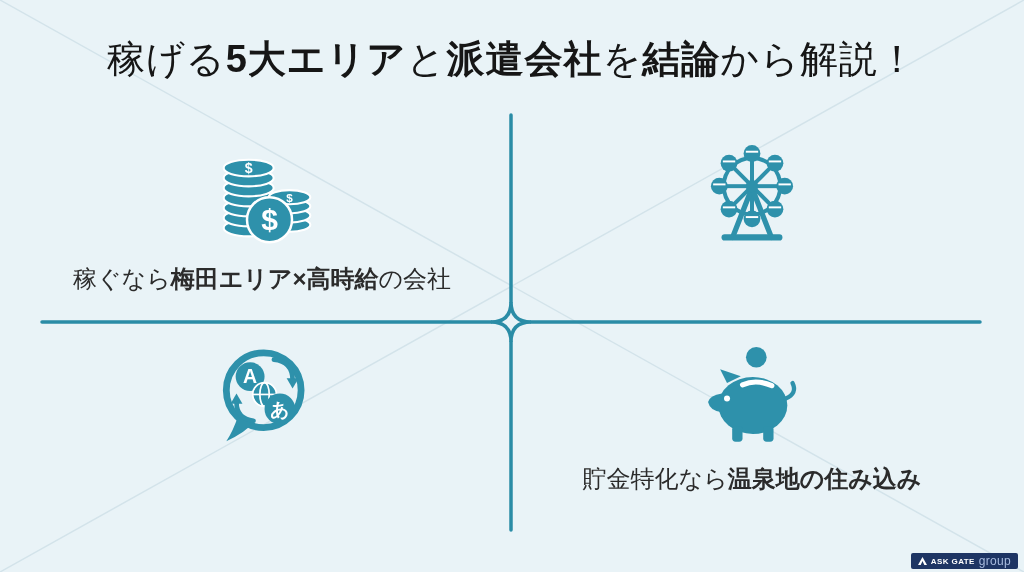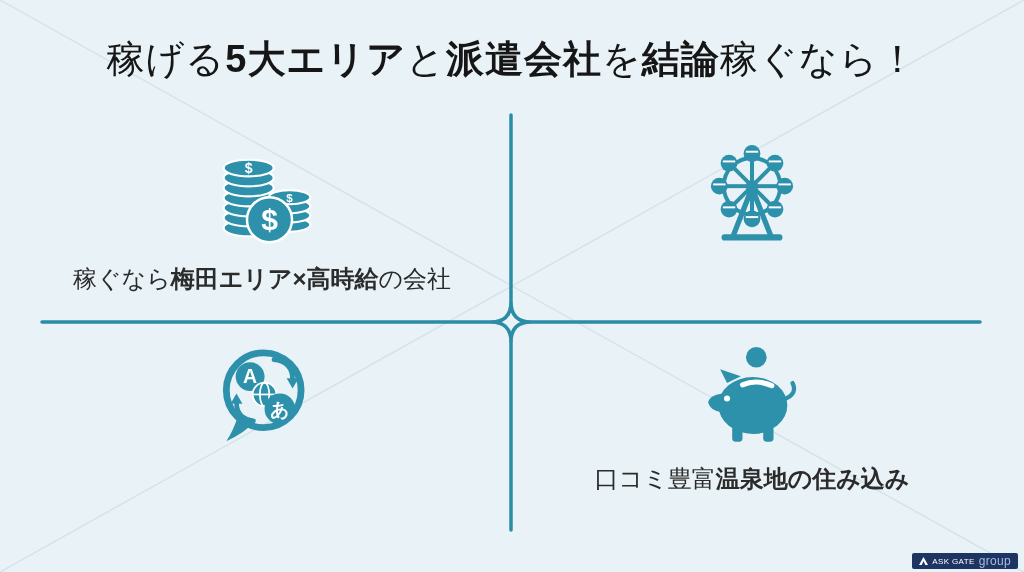--- a/index.html
+++ b/index.html
@@ -30,41 +30,41 @@
   }
   .caption .b{font-weight:800;text-align:center;}
   .q-tl{left:52px;top:142px;width:420px;}
   .q-tr{left:532px;top:142px;width:440px;}
   .q-bl{left:52px;top:342px;width:420px;}
   .q-br{left:532px;top:342px;width:440px;}
   .logo-badge{
     position:absolute;right:6px;bottom:3px;height:16px;padding:0 7px;
     background:var(--navy);border-radius:2px;display:flex;align-items:center;gap:4px;
   }
-  .logo-brand{color:#ffffff;font-weight:400;font-size:8px;letter-spacing:.4px;}
+  .logo-brand{color:#ffffff;font-weight:700;font-size:8px;letter-spacing:.4px;}
   .logo-suffix{color:#a9bcdf;font-weight:400;font-size:12px;letter-spacing:.3px;}
 </style>
 </head>
 <body>
 
 <div class="slide">
 
   <svg class="bg-layer" viewBox="0 0 1024 572" xmlns="http://www.w3.org/2000/svg">
     <line x1="0" y1="0" x2="1024" y2="572" stroke="var(--diag)" stroke-width="1.5"></line>
     <line x1="1024" y1="0" x2="0" y2="572" stroke="var(--diag)" stroke-width="1.5"></line>
     <g stroke="var(--divider)" stroke-width="3.5" stroke-linecap="round" fill="none">
       <line x1="42" y1="322" x2="491" y2="322"></line>
       <line x1="531" y1="322" x2="980" y2="322"></line>
       <line x1="511" y1="115" x2="511" y2="302"></line>
       <line x1="511" y1="342" x2="511" y2="530"></line>
       <path d="M491,322 Q511,322 511,302 Q511,322 531,322 Q511,322 511,342 Q511,322 491,322 Z"></path>
     </g>
   </svg>
 
-  <div class="title"><span>稼げる</span><span class="b">5大エリア</span><span>と</span><span class="b">派遣会社</span><span>を</span><span class="b">結論</span><span>稼ぐなら！</span></div>
+  <div class="title"><span>稼げる</span><span class="b">5大エリア</span><span>と</span><span class="b">派遣会社</span><span>を</span><span class="b">結論</span><span>から解説！</span></div>
 
   <div class="quad q-tl">
     <div class="icon-wrap">
       <svg width="100" height="100" viewBox="0 0 120 112" xmlns="http://www.w3.org/2000/svg">
         <g fill="var(--teal)" stroke="#ffffff" stroke-width="2.5">
           <ellipse cx="44" cy="92" rx="30" ry="10"></ellipse>
           <ellipse cx="44" cy="80" rx="30" ry="10"></ellipse>
           <ellipse cx="44" cy="68" rx="30" ry="10"></ellipse>
           <ellipse cx="44" cy="56" rx="30" ry="10"></ellipse>
           <ellipse cx="44" cy="44" rx="30" ry="10"></ellipse>
@@ -155,21 +155,21 @@
         <ellipse cx="66" cy="70" rx="40" ry="33" fill="var(--teal)"></ellipse>
         <path d="M30,56 Q16,58 14,66 Q16,76 30,78 Z" fill="var(--teal)"></path>
         <path d="M36,44 L28,28 L52,36 Z" fill="var(--teal)"></path>
         <rect x="42" y="94" width="12" height="18" rx="4" fill="var(--teal)"></rect>
         <rect x="78" y="94" width="12" height="18" rx="4" fill="var(--teal)"></rect>
         <path d="M104,62 Q118,56 112,44" fill="none" stroke="var(--teal)" stroke-width="5" stroke-linecap="round"></path>
         <path d="M54,46 Q70,39 88,47" fill="none" stroke="#ffffff" stroke-width="6" stroke-linecap="round"></path>
         <circle cx="36" cy="62" r="3.5" fill="#ffffff"></circle>
       </svg>
     </div>
-    <div class="caption"><span>口コミ豊富</span><span class="b">温泉地の住み込み</span></div>
+    <div class="caption"><span>貯金特化なら</span><span class="b">温泉地の住み込み</span></div>
   </div>
 
   <div class="logo-badge">
     <svg width="9" height="9" viewBox="0 0 10 10">
       <path d="M5,0 L10,9 L0,9 Z" fill="#ffffff"></path>
       <path d="M5,4.5 L7,9 L3,9 Z" fill="#1e3564"></path>
     </svg>
     <span class="logo-brand">ASK GATE</span>
     <span class="logo-suffix">group</span>
   </div>

